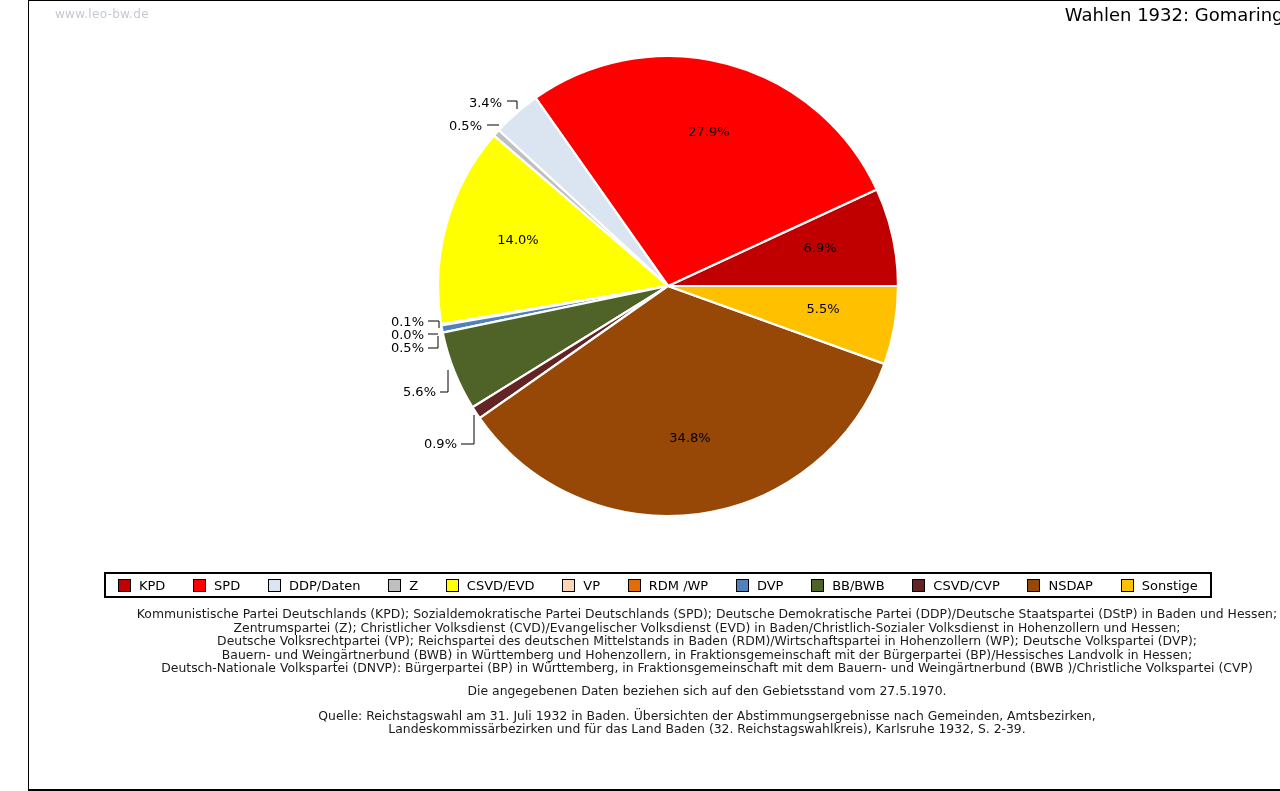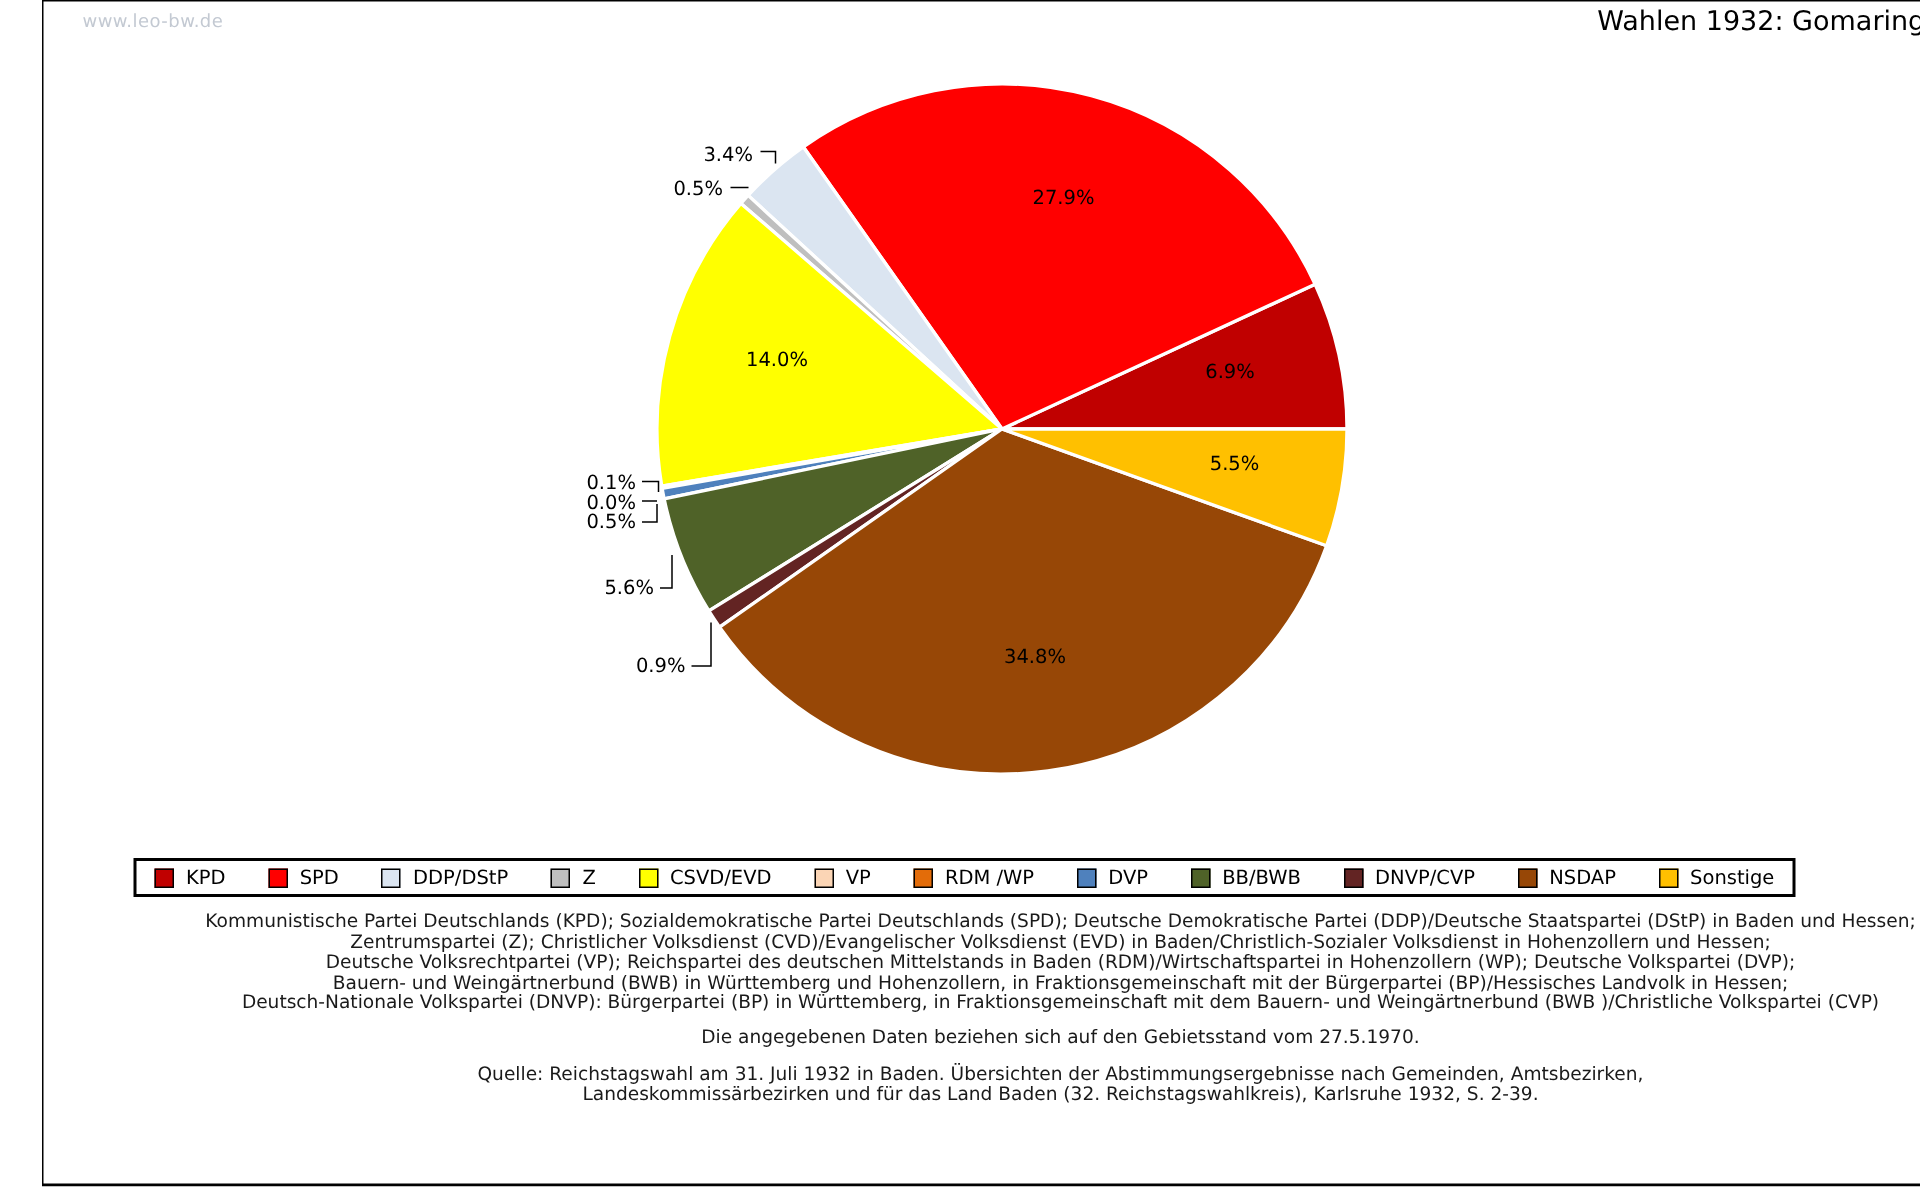--- a/index.html
+++ b/index.html
@@ -14,21 +14,21 @@
     position:absolute;left:26px;top:6px;font-size:12px;color:#c3c9d2;
     letter-spacing:.3px;
   }
   #title{
     position:absolute;left:0;top:3px;width:100%;text-align:right;
     font-size:18px;color:#000;
   }
   #pie-svg{position:absolute;left:0;top:0;}
   .pct-label{font-size:13px;fill:#000;}
   #legend{
-    position:absolute;left:60px;top:571px;width:1108px;height:26px;
+    position:absolute;left:75px;top:571px;width:1108px;height:26px;
     border:2px solid #000;box-sizing:border-box;background:#fff;
     display:flex;align-items:center;justify-content:space-between;
     padding:0 12px;
   }
   .legend-item{display:flex;align-items:center;white-space:nowrap;}
   .legend-swatch{
     width:13px;height:13px;border:1px solid #000;box-sizing:border-box;
     margin-right:8px;flex:0 0 auto;
   }
   .legend-label{font-size:13px;color:#000;}
@@ -91,21 +91,21 @@
       <div class="legend-item">
         <span class="legend-swatch" style="background: rgb(192, 0, 0);"></span>
         <span class="legend-label">KPD</span>
       </div>
       <div class="legend-item">
         <span class="legend-swatch" style="background: rgb(255, 0, 0);"></span>
         <span class="legend-label">SPD</span>
       </div>
       <div class="legend-item">
         <span class="legend-swatch" style="background: rgb(219, 229, 241);"></span>
-        <span class="legend-label">DDP/DStP</span>
+        <span class="legend-label">DDP/Daten</span>
       </div>
       <div class="legend-item">
         <span class="legend-swatch" style="background: rgb(191, 191, 191);"></span>
         <span class="legend-label">Z</span>
       </div>
       <div class="legend-item">
         <span class="legend-swatch" style="background: rgb(255, 255, 0);"></span>
         <span class="legend-label">CSVD/EVD</span>
       </div>
       <div class="legend-item">
@@ -119,21 +119,21 @@
       <div class="legend-item">
         <span class="legend-swatch" style="background: rgb(79, 129, 189);"></span>
         <span class="legend-label">DVP</span>
       </div>
       <div class="legend-item">
         <span class="legend-swatch" style="background: rgb(79, 98, 40);"></span>
         <span class="legend-label">BB/BWB</span>
       </div>
       <div class="legend-item">
         <span class="legend-swatch" style="background: rgb(99, 36, 35);"></span>
-        <span class="legend-label">DNVP/CVP</span>
+        <span class="legend-label">CSVD/CVP</span>
       </div>
       <div class="legend-item">
         <span class="legend-swatch" style="background: rgb(151, 71, 6);"></span>
         <span class="legend-label">NSDAP</span>
       </div>
       <div class="legend-item">
         <span class="legend-swatch" style="background: rgb(255, 192, 0);"></span>
         <span class="legend-label">Sonstige</span>
       </div>
     </div>

